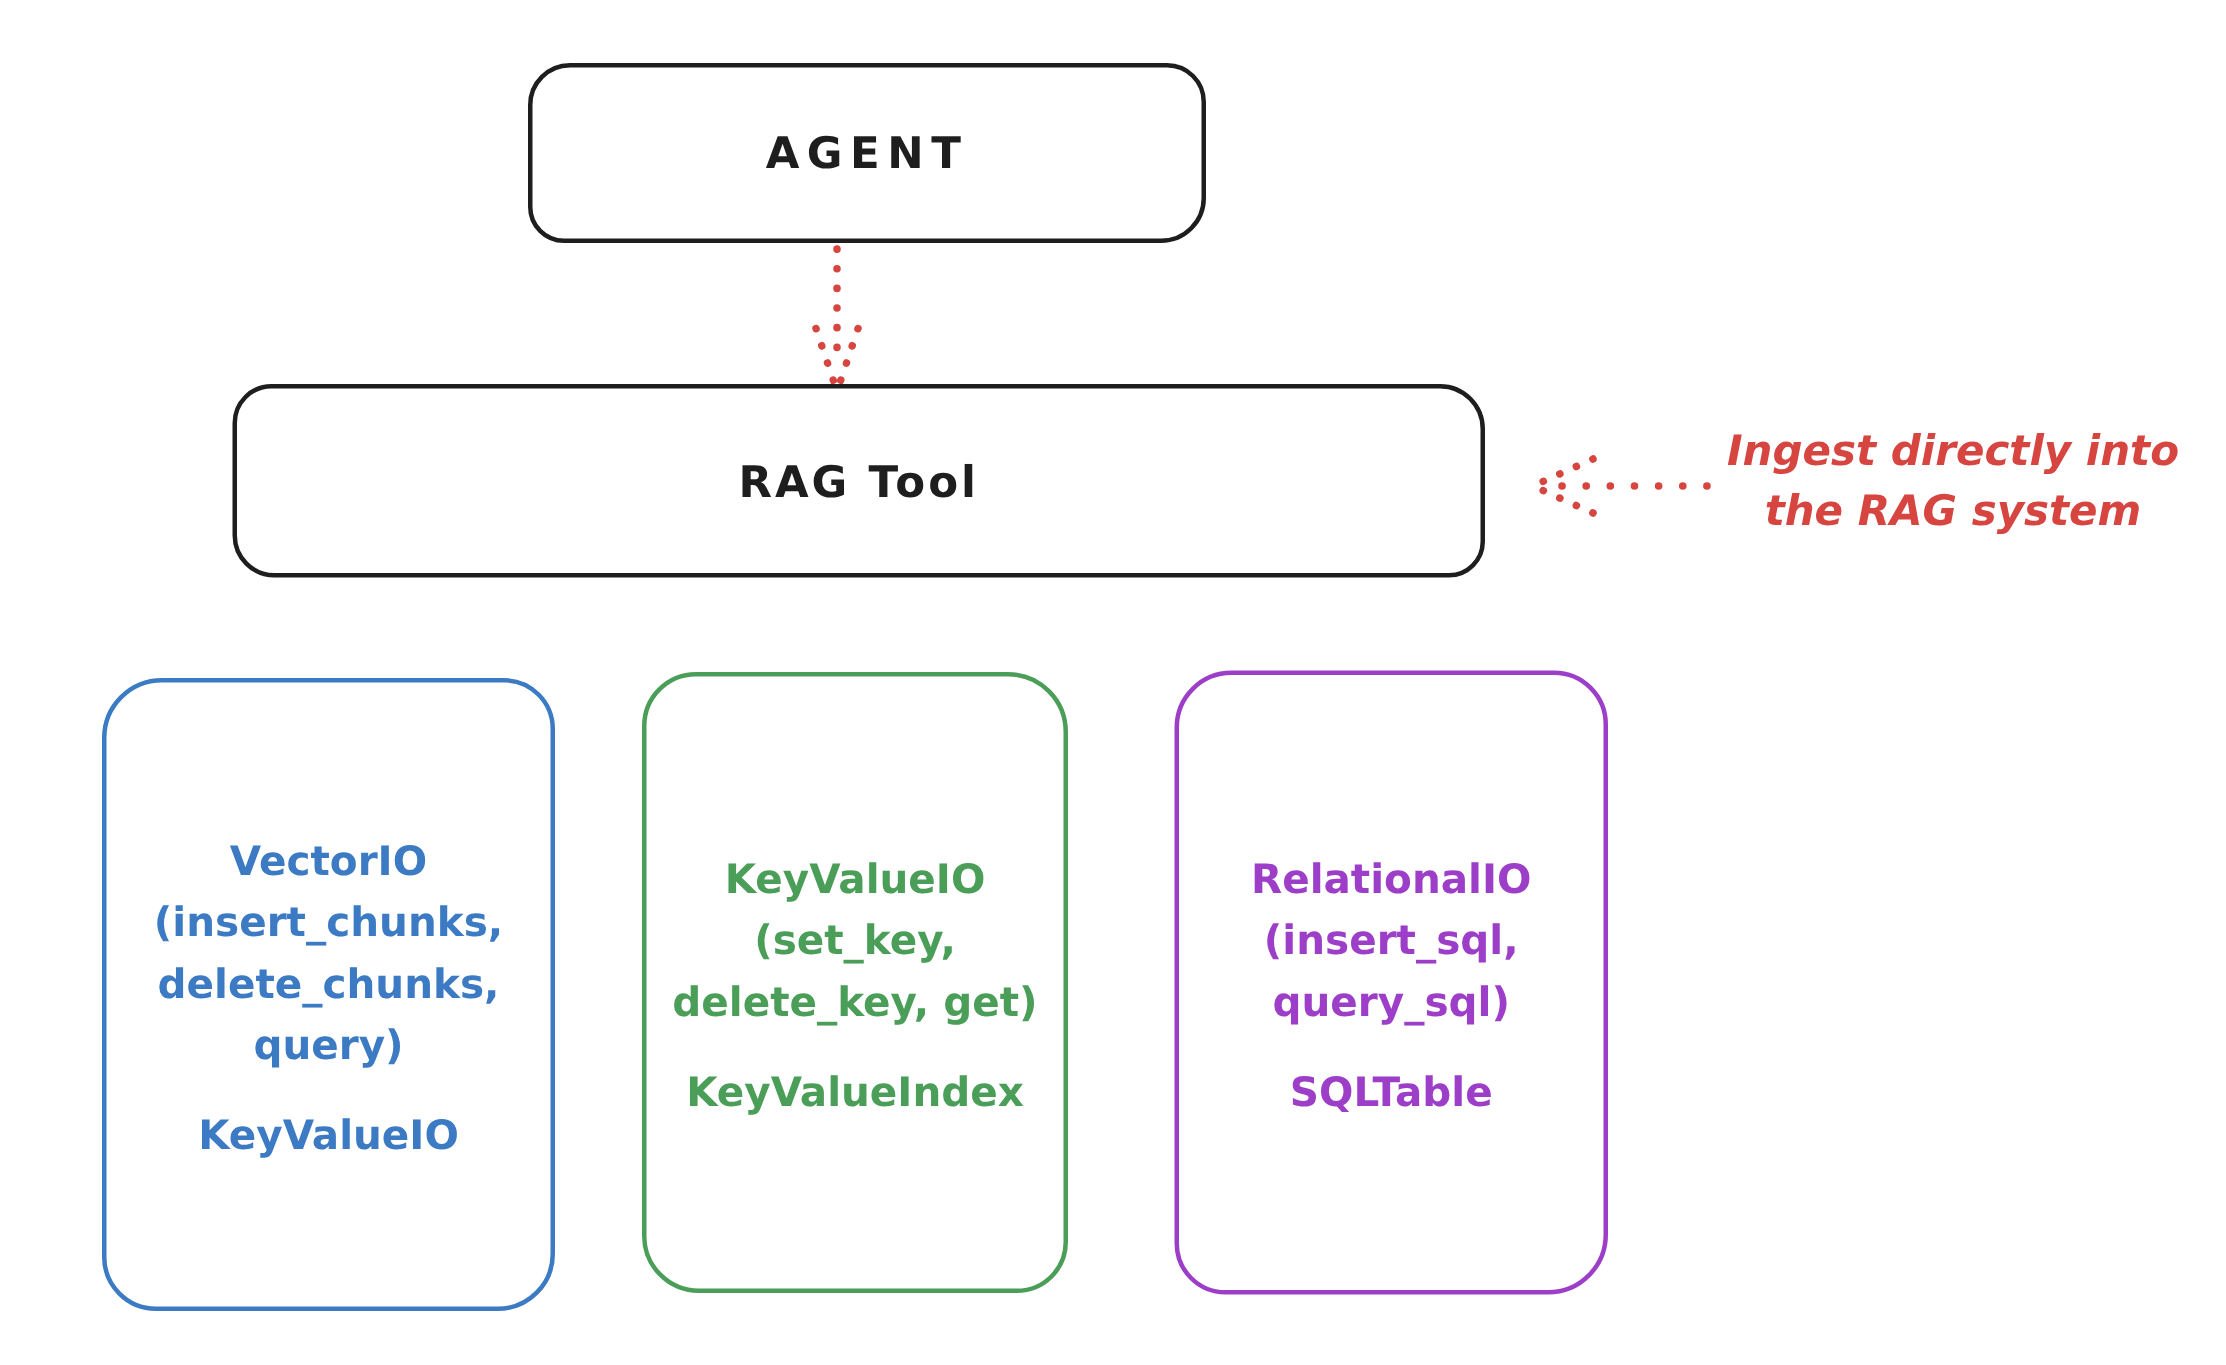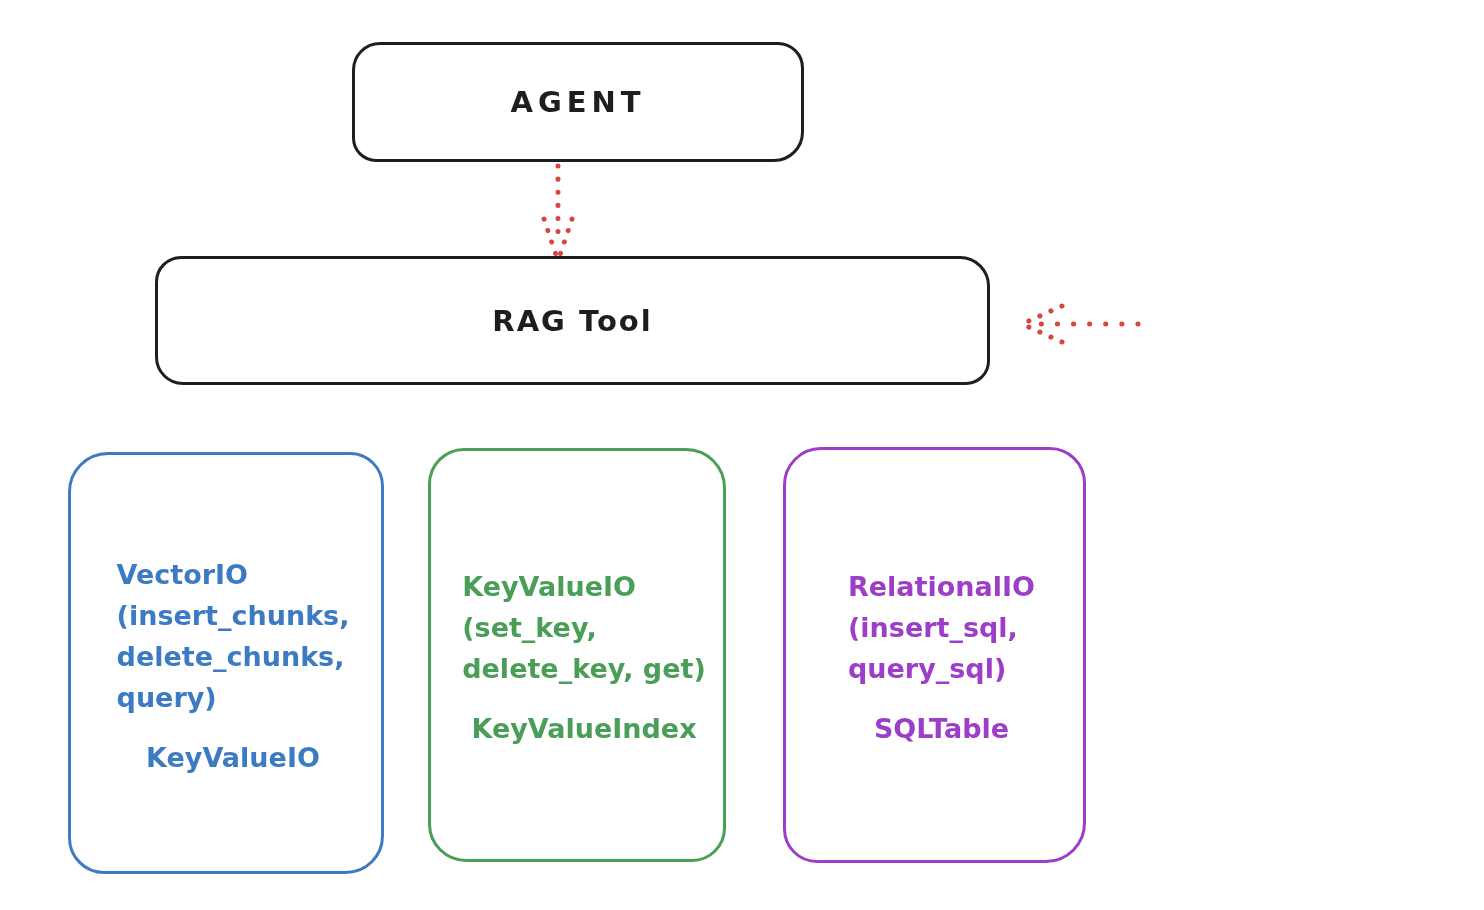--- a/index.html
+++ b/index.html
@@ -39,23 +39,22 @@
   
   .storage-box {
     position: absolute;
     background: #ffffff;
     border-style: solid;
     border-width: 3px;
     display: flex;
     flex-direction: column;
     align-items: center;
     justify-content: center;
-    text-align: left;
+    text-align: center;
     gap: 24px;
-    padding-left: 14px;
   }
   #vector-box {
     left: 68px; top: 452px; width: 296px; height: 416px;
     border-color: #3c7bc4; color: #3c7bc4;
     border-radius: 40px 34px 38px 36px;
   }
   #keyvalue-box {
     left: 428px; top: 448px; width: 278px; height: 408px;
     border-color: #4a9e58; color: #4a9e58;
     border-radius: 36px 40px 34px 38px;
@@ -118,20 +117,22 @@
   <div class="sketch-box" id="rag-box">
     <span class="box-label">RAG Tool</span>
   </div>
 
   <svg class="arrow-svg" id="left-arrow" width="130" height="56" viewBox="0 0 130 56">
     <line class="dotted-stroke" x1="124" y1="27" x2="18" y2="27" stroke-dasharray="0.1 16"></line>
     <line class="dotted-stroke" x1="48" y1="9" x2="8" y2="27" stroke-dasharray="0.1 12"></line>
     <line class="dotted-stroke" x1="48" y1="45" x2="8" y2="27" stroke-dasharray="0.1 12"></line>
   </svg>
 
+  <div id="ingest-text">Ingest directly into
+the RAG system</div>
 
   <div class="storage-box" id="vector-box">
     <div class="api-lines">VectorIO
 (insert_chunks,
 delete_chunks,
 query)</div>
     <div class="index-name">KeyValueIO</div>
   </div>
 
   <div class="storage-box" id="keyvalue-box">

